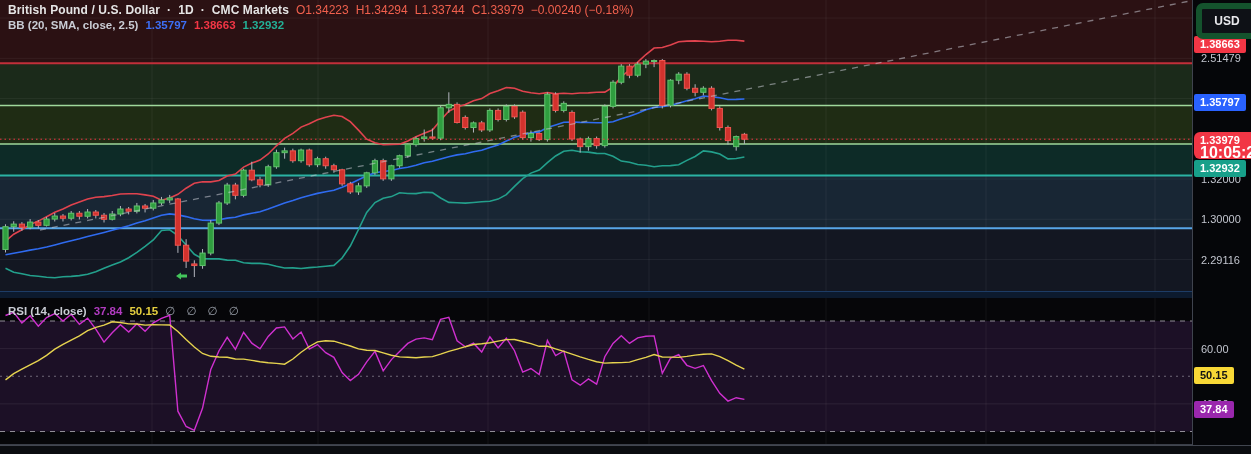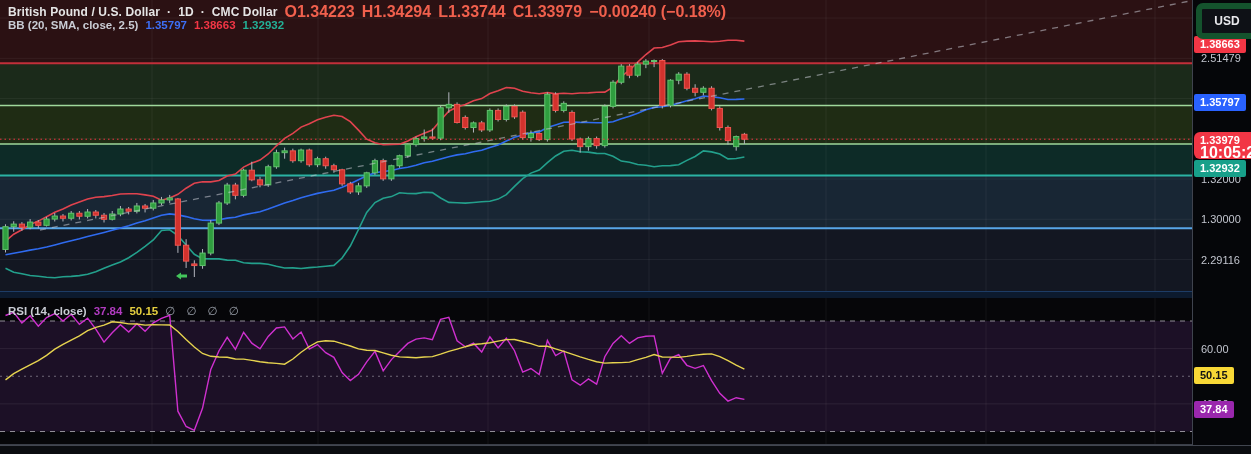--- a/index.html
+++ b/index.html
@@ -2,21 +2,21 @@
 <html><head>
 <meta charset="utf-8">
 <style>
   html,body{margin:0;padding:0;background:#000;}
   #app{position:relative;width:1251px;height:454px;background:#131722;overflow:hidden;
        font-family:"Liberation Sans",sans-serif;-webkit-font-smoothing:antialiased;}
   #chart-svg{position:absolute;left:0;top:0;}
   
   .legend{position:absolute;left:8px;display:flex;align-items:center;gap:7px;white-space:nowrap;z-index:5;}
   .lg-title{color:#e5e5e5;font-size:12px;font-weight:700;letter-spacing:.1px;}
-  .lg-ohlc{color:#f0604d;font-size:16px;font-weight:700;}
+  .lg-ohlc{color:#f0604d;font-size:12px;font-weight:400;}
   .lg-ind{color:#c9ccd4;font-size:11.5px;font-weight:600;}
   .lg-val{font-size:11.5px;font-weight:700;}
   .v-basis{color:#3d6ff5}.v-upper{color:#f23645}.v-lower{color:#23b096}
   .v-rsi{color:#b13cc0}.v-rsima{color:#e5cf3f}.v-empty{color:#9aa0aa;font-weight:400;letter-spacing:4px;}
   
   #axis{position:absolute;left:1192px;top:0;width:59px;height:445px;background:#050609;
         border-left:1px solid #3f434e;z-index:4;}
   .ax-label{position:absolute;left:8px;height:14px;line-height:14px;color:#c3c6cf;font-size:11px;}
   .badge{position:absolute;left:1px;padding:1px 6px;border-radius:2px;font-size:11px;font-weight:700;
          color:#fff;line-height:15px;z-index:6;}
@@ -284,21 +284,21 @@
         <polyline points="5.5,379.9 13.7,373.7 21.9,369.2 30.1,364.9 38.3,360.7 46.6,355.4 54.8,349.1 63.0,344.4 71.2,340.1 79.4,335.9 87.6,330.7 95.8,327.3 104.0,325.2 112.2,321.8 120.4,322.5 128.7,323.9 136.9,324.0 145.1,325.1 153.3,324.8 161.5,324.9 169.7,325.0 177.9,331.5 186.1,339.5 194.3,347.0 202.5,353.5 210.8,356.3 219.0,357.0 227.2,357.3 235.4,359.0 243.6,359.1 251.8,360.4 260.0,361.7 268.2,362.7 276.4,363.4 284.6,364.2 292.9,359.0 301.1,352.3 309.3,346.5 317.5,341.9 325.7,340.7 333.9,341.2 342.1,343.7 350.3,346.0 358.5,348.9 366.7,350.3 375.0,350.5 383.2,352.9 391.4,355.2 399.6,356.9 407.8,357.3 416.0,357.8 424.2,357.0 432.4,356.6 440.6,354.2 448.8,351.4 457.1,349.1 465.3,346.7 473.5,344.5 481.7,343.8 489.9,342.7 498.1,341.1 506.3,339.6 514.5,339.5 522.7,341.5 530.9,343.6 539.2,346.3 547.4,346.3 555.6,348.9 563.8,351.3 572.0,354.1 580.2,356.9 588.4,359.4 596.6,361.7 604.8,363.1 613.0,362.8 621.3,362.6 629.5,362.1 637.7,359.7 645.9,357.4 654.1,354.6 662.3,357.0 670.5,357.1 678.7,357.4 686.9,356.4 695.1,355.1 703.4,354.2 711.6,353.9 719.8,356.6 728.0,360.7 736.2,365.1 744.4,369.1" stroke="#e6d34f"></polyline>
       </g>
       <line x1="0" y1="444.5" x2="1192" y2="444.5" stroke="#3a3e48"></line>
     </svg>
 
   <div class="legend" style="top:3px;">
     <span class="lg-title">British Pound / U.S. Dollar</span>
     <span class="lg-title">·</span>
     <span class="lg-title">1D</span>
     <span class="lg-title">·</span>
-    <span class="lg-title">CMC Dollar</span>
+    <span class="lg-title">CMC Markets</span>
     <span class="lg-ohlc">O1.34223</span>
     <span class="lg-ohlc">H1.34294</span>
     <span class="lg-ohlc">L1.33744</span>
     <span class="lg-ohlc">C1.33979</span>
     <span class="lg-ohlc">−0.00240 (−0.18%)</span>
   </div>
 
   <div class="legend" style="top:19px;align-items:center;">
     <span class="lg-ind">BB (20, SMA, close, 2.5)</span>
     <span class="lg-val v-basis">1.35797</span>

